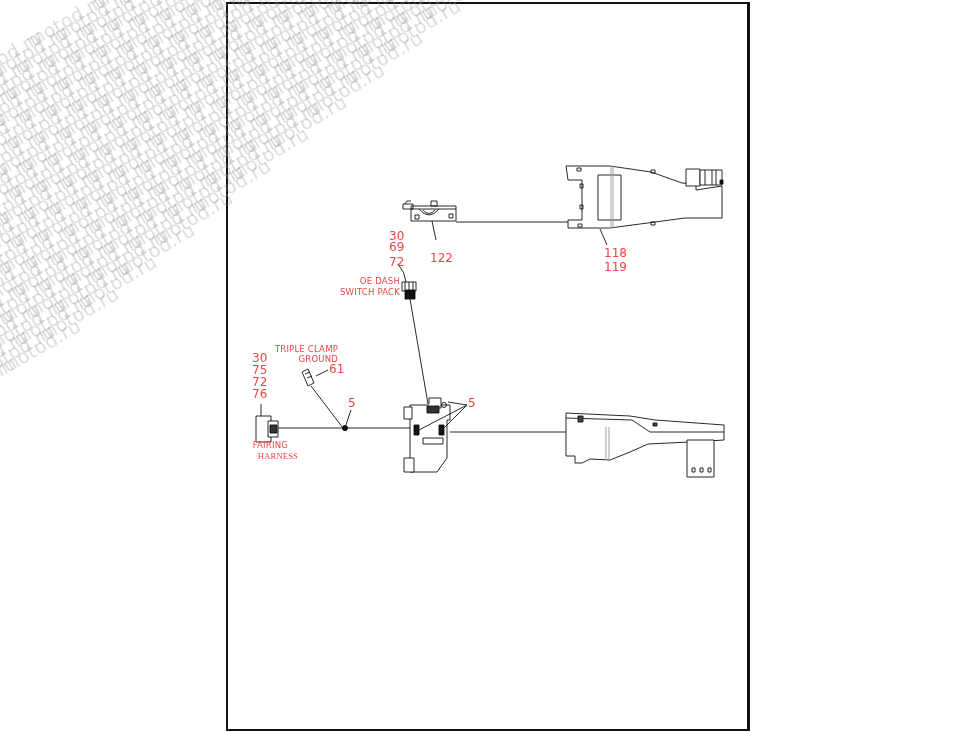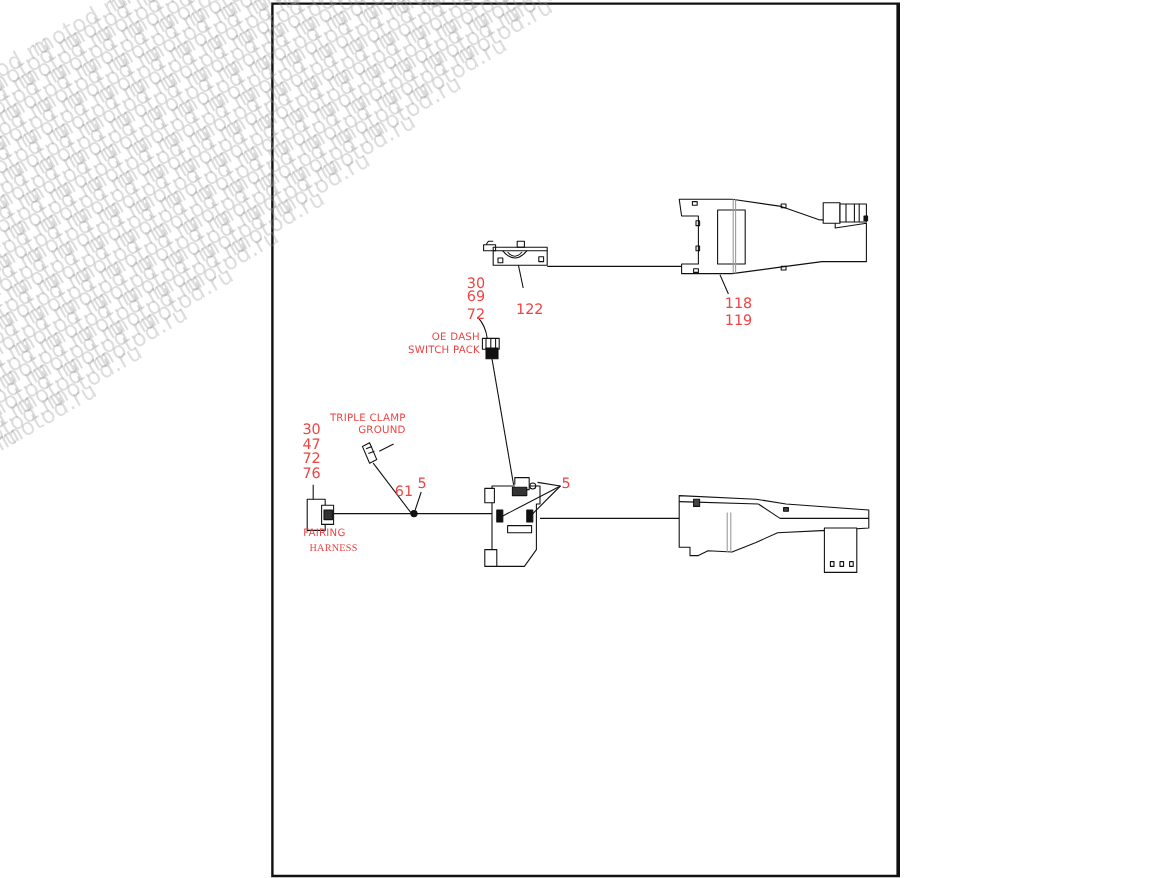--- a/index.html
+++ b/index.html
@@ -135,24 +135,24 @@
 <div class="lbl num" style="left:604px;top:261px;">119</div>
 
 <div class="lbl num" style="left:389px;top:230px;">30</div>
 <div class="lbl num" style="left:389px;top:241px;">69</div>
 <div class="lbl num" style="left:389px;top:256px;">72</div>
 <div class="lbl cap" style="left:340px;top:277px;width:60px;">OE DASH</div>
 <div class="lbl cap" style="left:334px;top:288px;width:66px;">SWITCH PACK</div>
 
 <div class="lbl cap" style="left:268px;top:345px;width:70px;">TRIPLE CLAMP</div>
 <div class="lbl cap" style="left:268px;top:355px;width:70px;">GROUND</div>
-<div class="lbl num" style="left:329px;top:363px;margin-top:40px;">61</div>
+<div class="lbl num" style="left:329px;top:363px;">61</div>
 
 <div class="lbl num" style="left:252px;top:352px;">30</div>
-<div class="lbl num" style="left:252px;top:364px;">47</div>
+<div class="lbl num" style="left:252px;top:364px;">75</div>
 <div class="lbl num" style="left:252px;top:376px;">72</div>
 <div class="lbl num" style="left:252px;top:388px;">76</div>
 <div class="lbl cap" style="left:244px;top:441px;width:44px;">FAIRING</div>
 <div class="lbl cap" style="left:250px;top:452px;width:48px;font-family:Liberation Serif, serif;">HARNESS</div>
 
 <div class="lbl num" style="left:348px;top:397px;">5</div>
 <div class="lbl num" style="left:468px;top:397px;">5</div>
 
 <div class="wm-layer" id="wm-layer">
     <span class="wm" style="left: -42px; top: 70px;">motod.ru</span>

